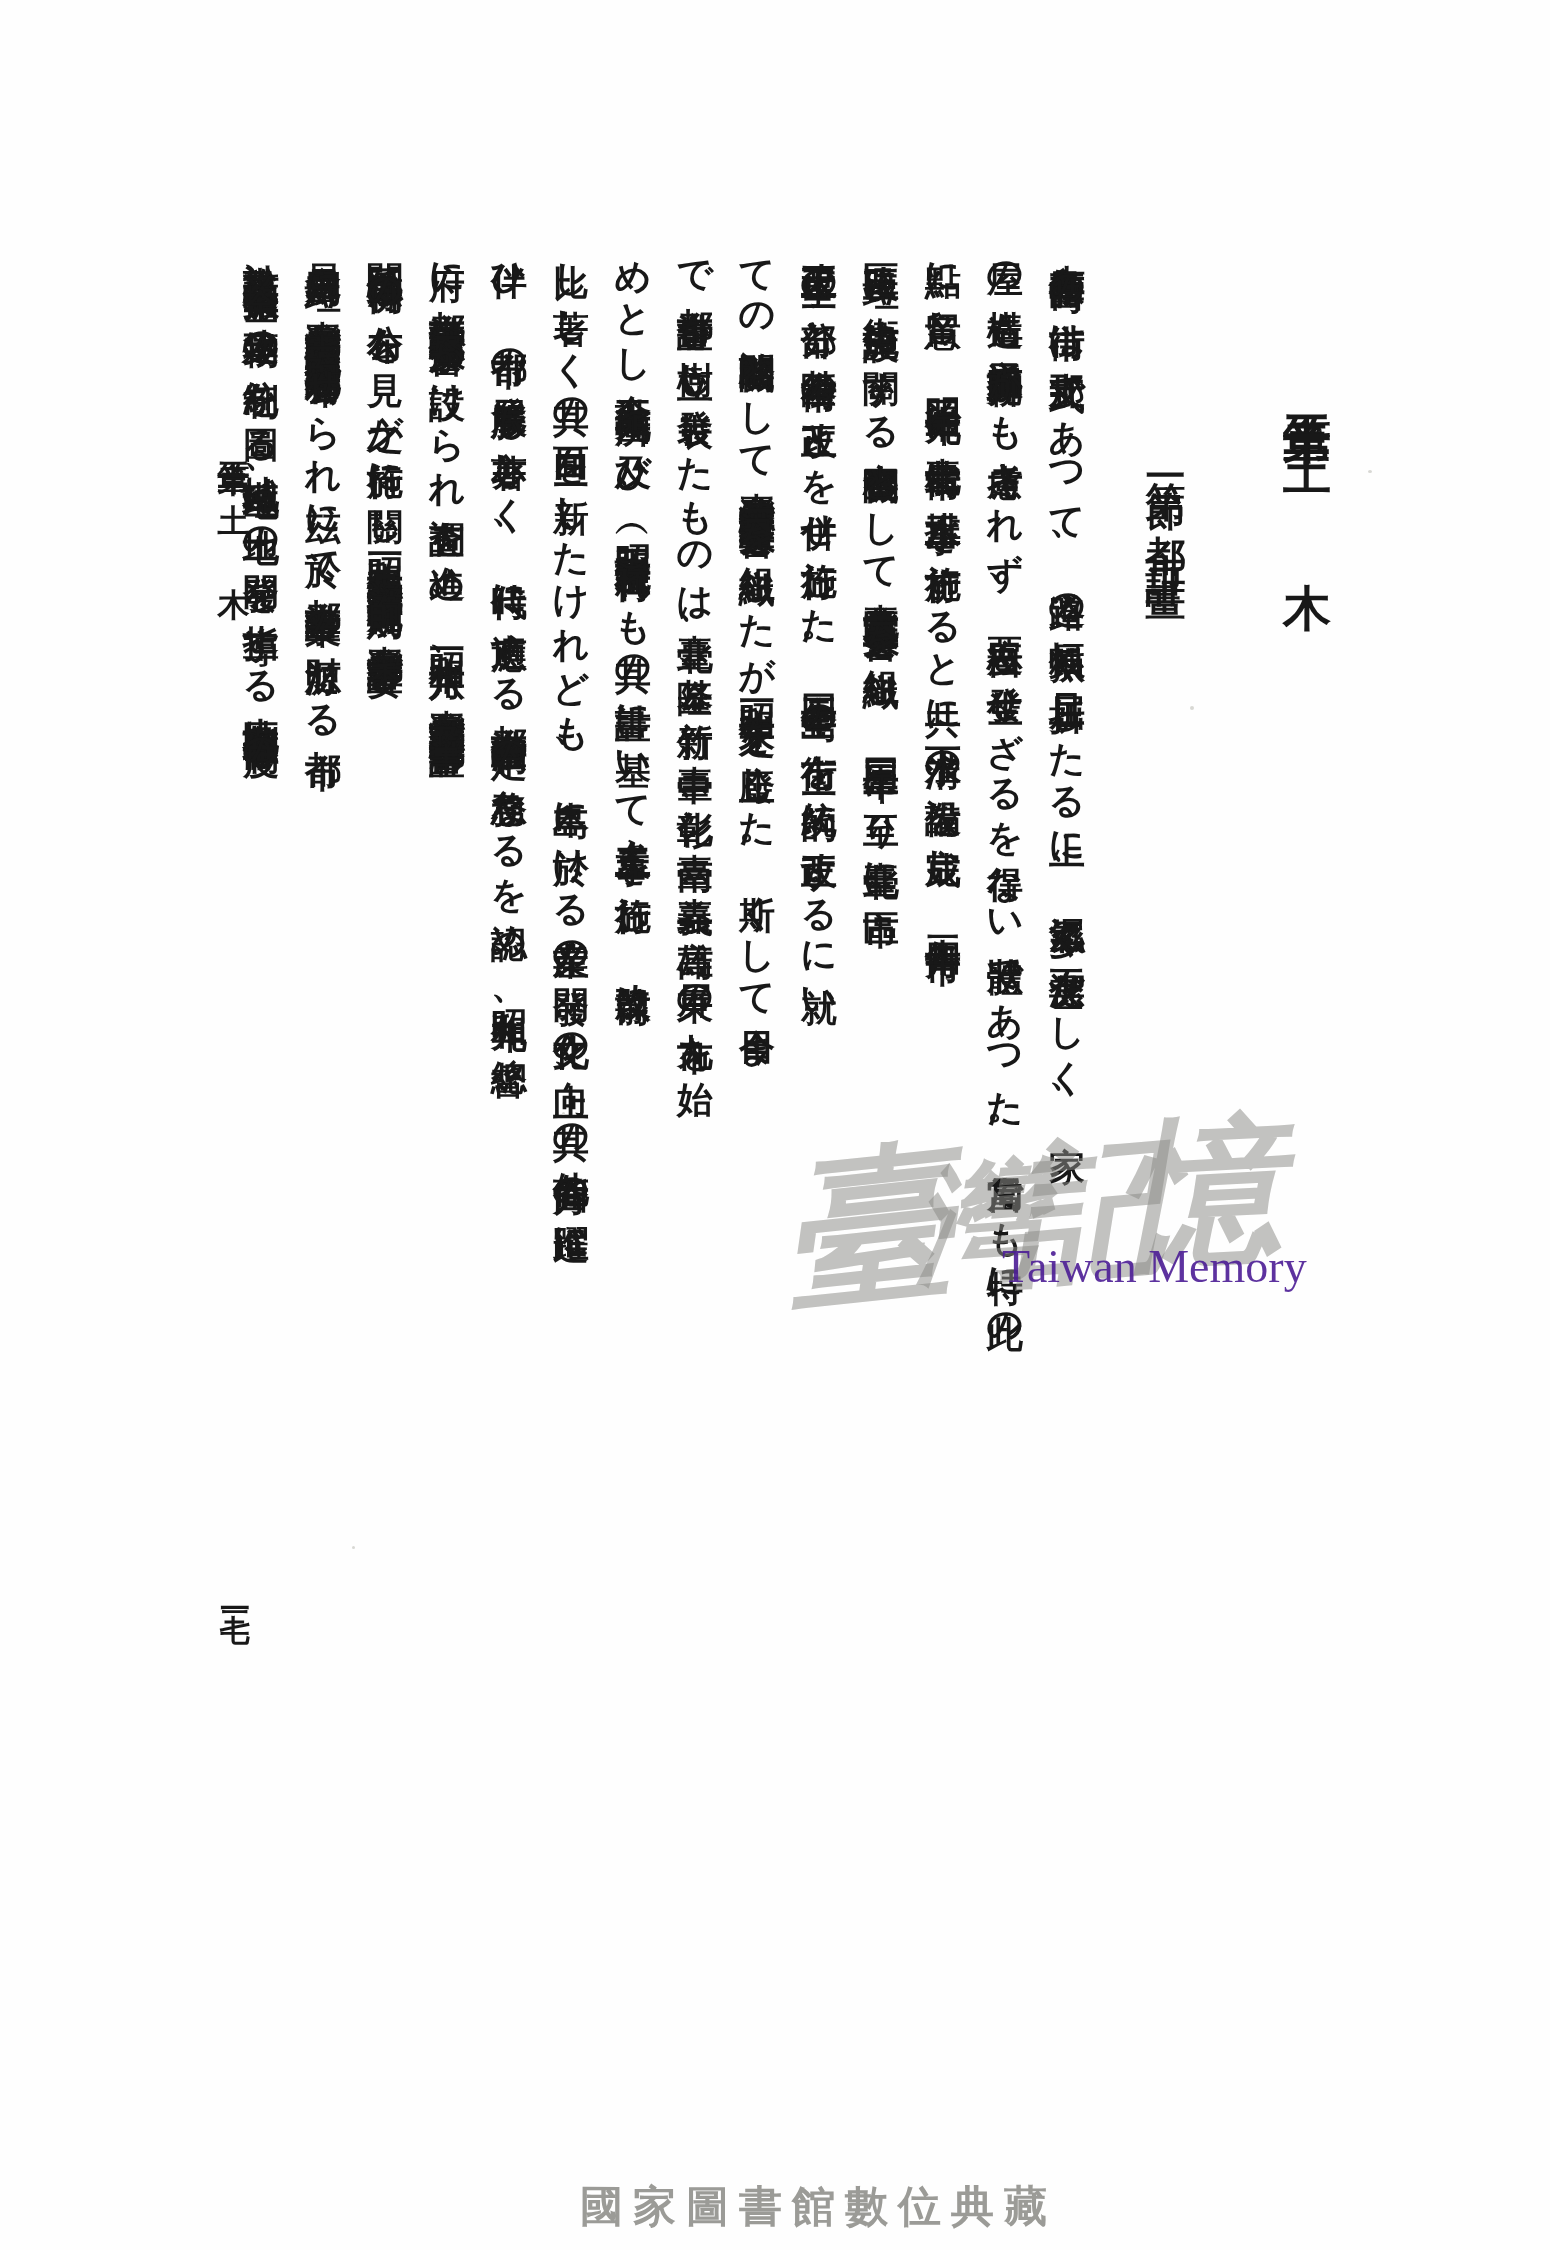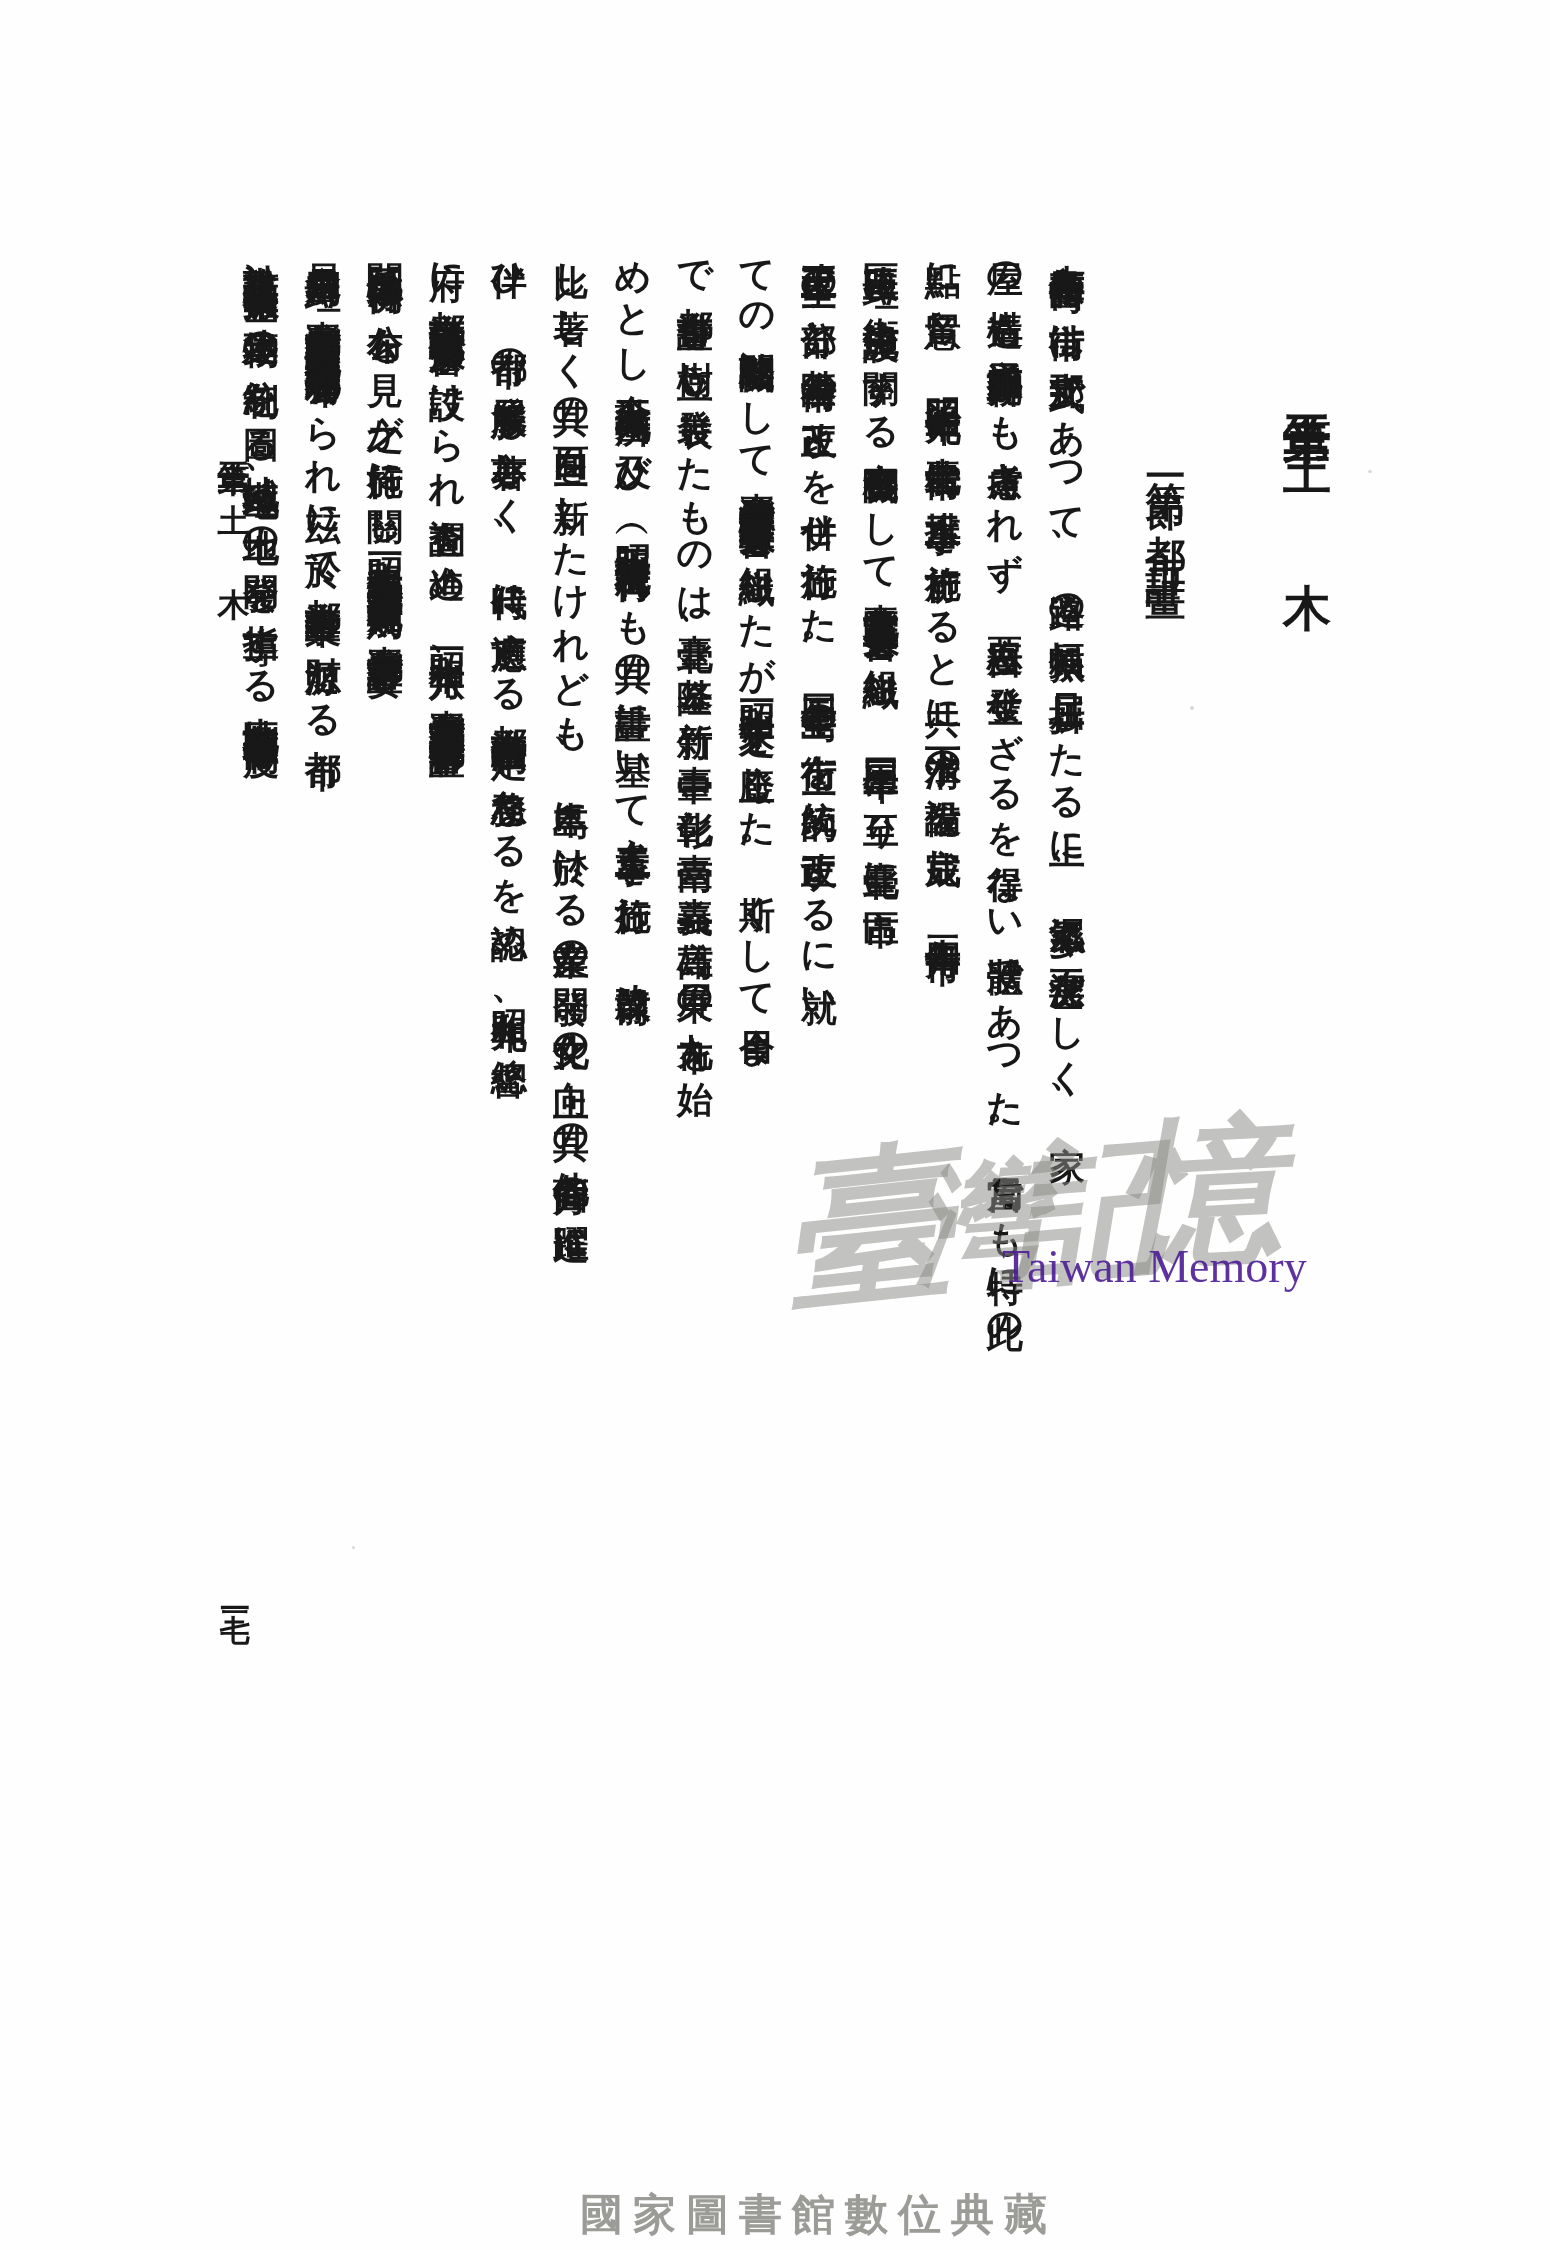--- a/index.html
+++ b/index.html
@@ -115,21 +115,20 @@
   }
   
   .archive-caption {
     position: absolute;
     left: 580px;
     top: 2178px;
     font-size: 43px;
     letter-spacing: 10px;
     color: #9b9b97;
     font-weight: 600;
-    margin-top: 8px;
   }
   
   .speck { position: absolute; background: #d8d8d4; border-radius: 50%; }
   .sp1 { left: 1190px; top: 706px; width: 4px; height: 4px; }
   .sp2 { left: 562px;  top: 1112px; width: 3px; height: 3px; }
   .sp3 { left: 352px;  top: 1546px; width: 3px; height: 3px; }
   .sp4 { left: 1368px; top: 470px;  width: 4px; height: 3px; }
 </style>
 </head>
 <body>

